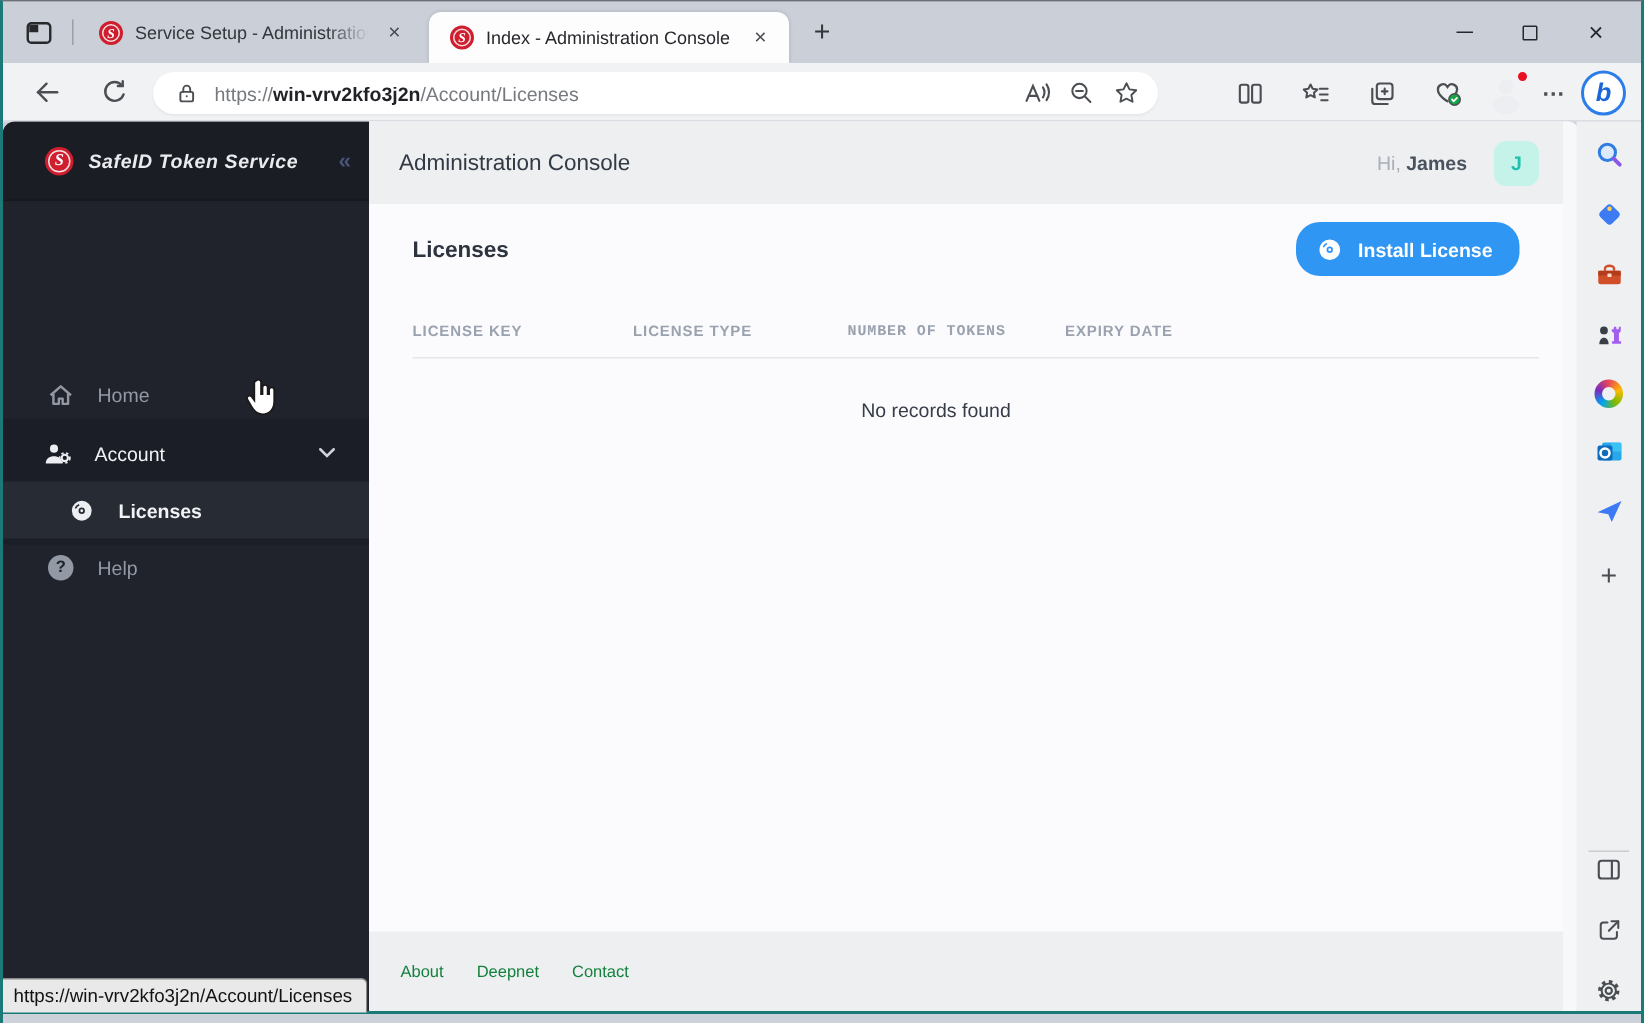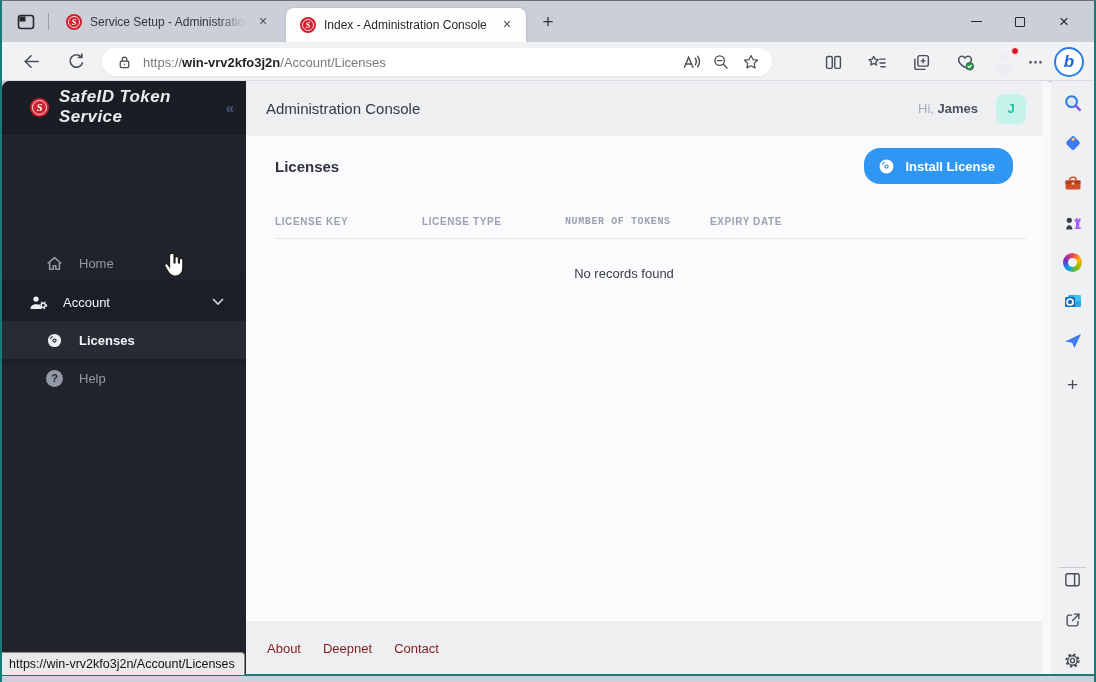--- a/index.html
+++ b/index.html
@@ -50,23 +50,23 @@
   .bing { width:30px; height:30px; border-radius:50%; background:#ffffff; border:2px solid #2b7de9; color:#1a66d9;
           font-weight:700; font-style:italic; font-size:17px; display:flex; align-items:center; justify-content:center; cursor:pointer; }
 
   
   .webpage { position:absolute; left:0px; top:80px; width:1051px; height:594px; border-radius:8px 8px 0 0; overflow:hidden; background:#fbfbfd; }
   .scrollstrip { position:absolute; left:1040px; top:0; width:11px; height:594px; background:#f7f8f9; }
 
   
   .sidebar { position:absolute; left:0; top:0; width:244px; height:594px; background:#20232b; color:#f2f3f6; }
   .brand-bar { height:52px; background:#1a1d24; display:flex; align-items:center; padding:0 14px 0 28px; box-shadow:0 1px 0 rgba(0,0,0,.3); }
-  .brand-text { font-size:17px; font-style:italic; font-weight:700; color:#e9ebef; letter-spacing:.4px; margin-left:10px; flex:1; }
+  .brand-text { font-size:13px; font-style:italic; font-weight:700; color:#e9ebef; letter-spacing:.4px; margin-left:10px; flex:1; }
   .collapse { color:#49547a; font-size:15px; font-weight:700; cursor:pointer; letter-spacing:-2px; }
-  .nav-item { position:absolute; left:0; width:244px; height:38px; display:flex; align-items:center; padding-left:44px; gap:16px;
+  .nav-item { position:absolute; left:0; width:244px; height:38px; display:flex; align-items:center; padding-left:30px; gap:16px;
               font-size:13px; cursor:pointer; }
   .nav-item.grey { color:#9299a5; }
   .nav-item.white { color:#f2f3f6; }
   .acct-block { position:absolute; left:0; top:198px; width:244px; height:84px; background:#1b1e26; }
   .sub-active { background:#272b34; }
   .nav-chevron { position:absolute; right:22px; }
   .sub-item { padding-left:44px; }
 
   
   .s-logo { position:relative; border-radius:50%; background:#cf1f2e; display:flex; align-items:center; justify-content:center; }
@@ -87,21 +87,21 @@
   .install-btn { position:absolute; right:29px; top:12px; height:36px; padding:0 18px 0 14px; background:#2f96f3; color:#fff;
                  border:none; border-radius:16px; font-size:13px; font-weight:700; display:flex; align-items:center; gap:10px;
                  cursor:pointer; font-family:"Liberation Sans", sans-serif; }
   .thead { position:absolute; left:29px; right:16px; top:80px; display:flex; font-size:10px; font-weight:700;
            letter-spacing:.6px; color:#9aa2af; }
   .th1 { width:147px; } .th2 { width:143px; } .th3 { width:145px;font-family:Liberation Mono, monospace; } .th4 { width:120px; }
   .thead-line { position:absolute; left:29px; right:16px; top:102px; height:1px; background:#e4e6ea; }
   .empty-msg { position:absolute; left:0; right:40px; top:130px; text-align:center; font-size:13px; color:#363c48; }
 
   .page-footer { position:absolute; left:0; bottom:0; width:100%; height:54px; background:#edeff1; display:flex; align-items:center; padding:0 16px 0 21px; }
-  .f-link { font-size:13px; color:#7f1d1d; margin-right:22px; cursor:pointer; }
+  .f-link { font-size:11px; color:#15803d; margin-right:22px; cursor:pointer; }
   .copyright { margin-left:auto; font-size:13px; color:#b3b8c2; }
   .copyright a { color:#2e7bf0; text-decoration:none; cursor:pointer; }
 
   
   .rail { position:absolute; right:0; top:80px; width:43px; height:594px; background:#eef0f2; }
   .rail-ico { position:absolute; left:50%; transform:translateX(-50%); width:28px; height:28px; display:flex; align-items:center; justify-content:center; border-radius:6px; cursor:pointer; }
   .m365 { width:19px; height:19px; border-radius:50%;
           background:conic-gradient(#e74856,#ffb900,#7fba00,#00a4ef,#7b2bbf,#e74856); position:relative; }
   .m365::after { content:""; position:absolute; inset:5px; background:#eef0f2; border-radius:50%; }
   .rail-divider { position:absolute; left:8px; top:486px; width:27px; height:1px; background:#c9ccd1; }

